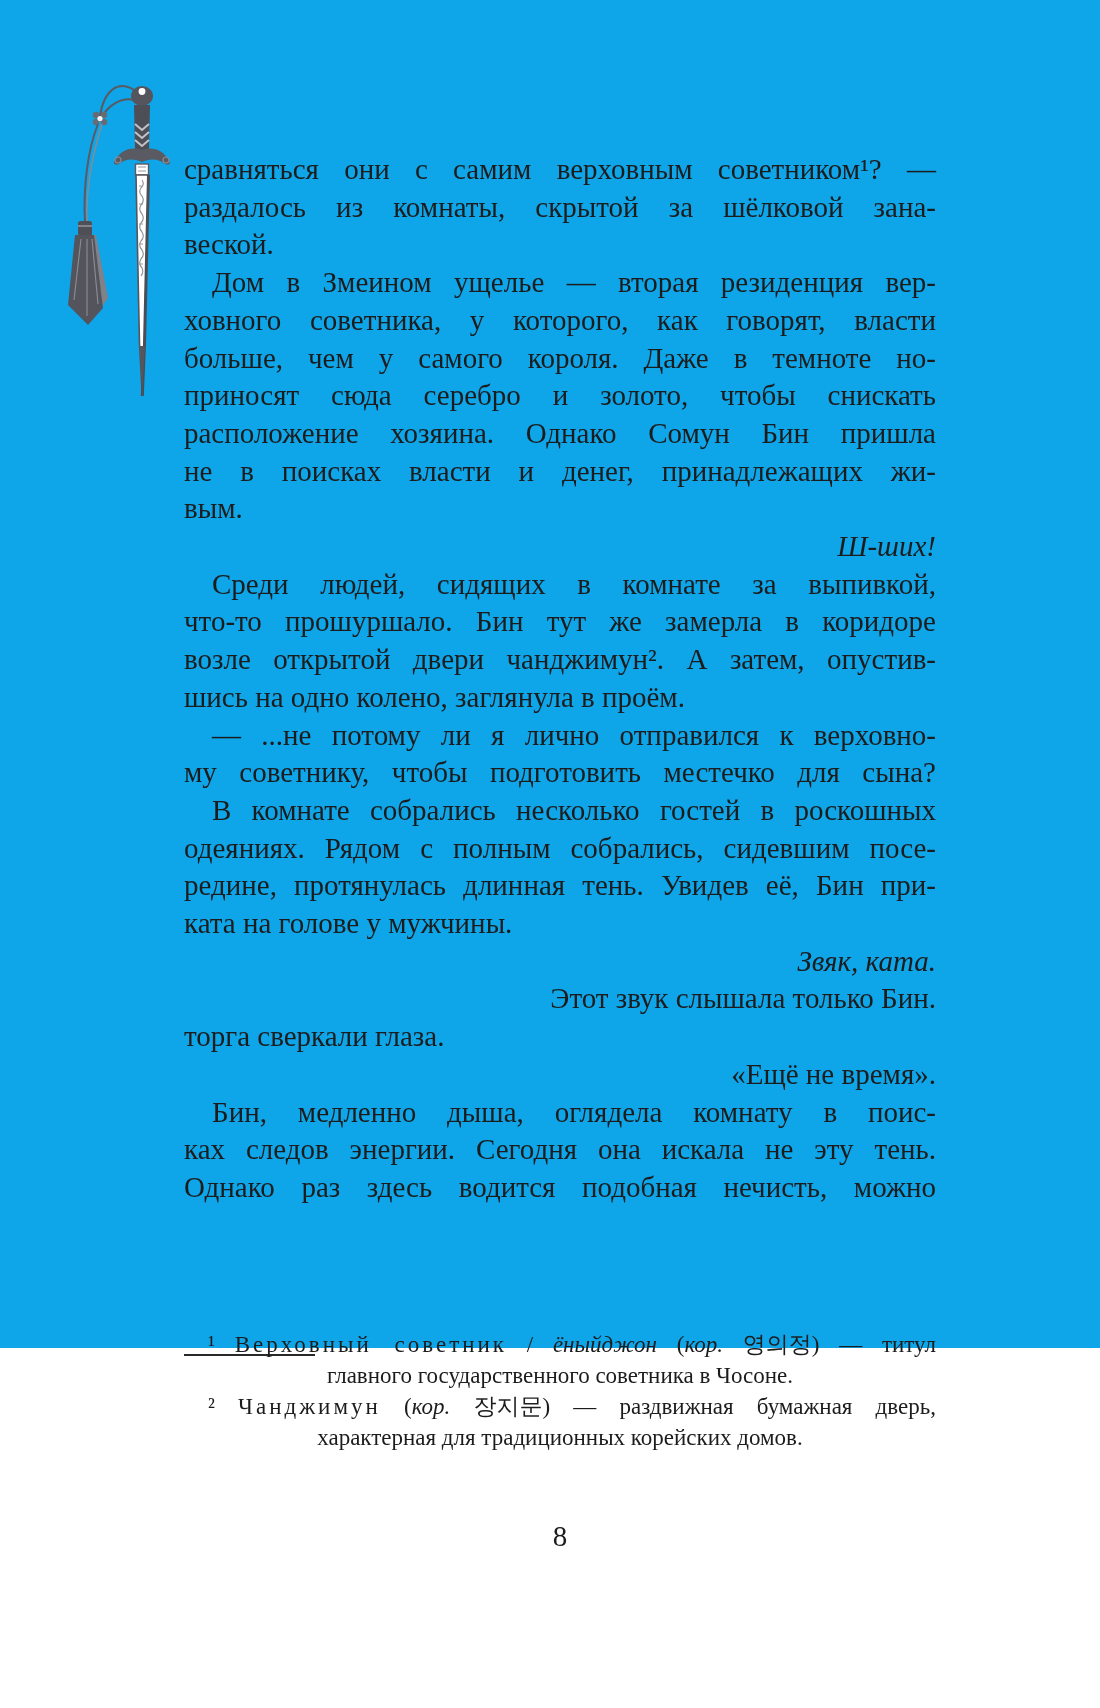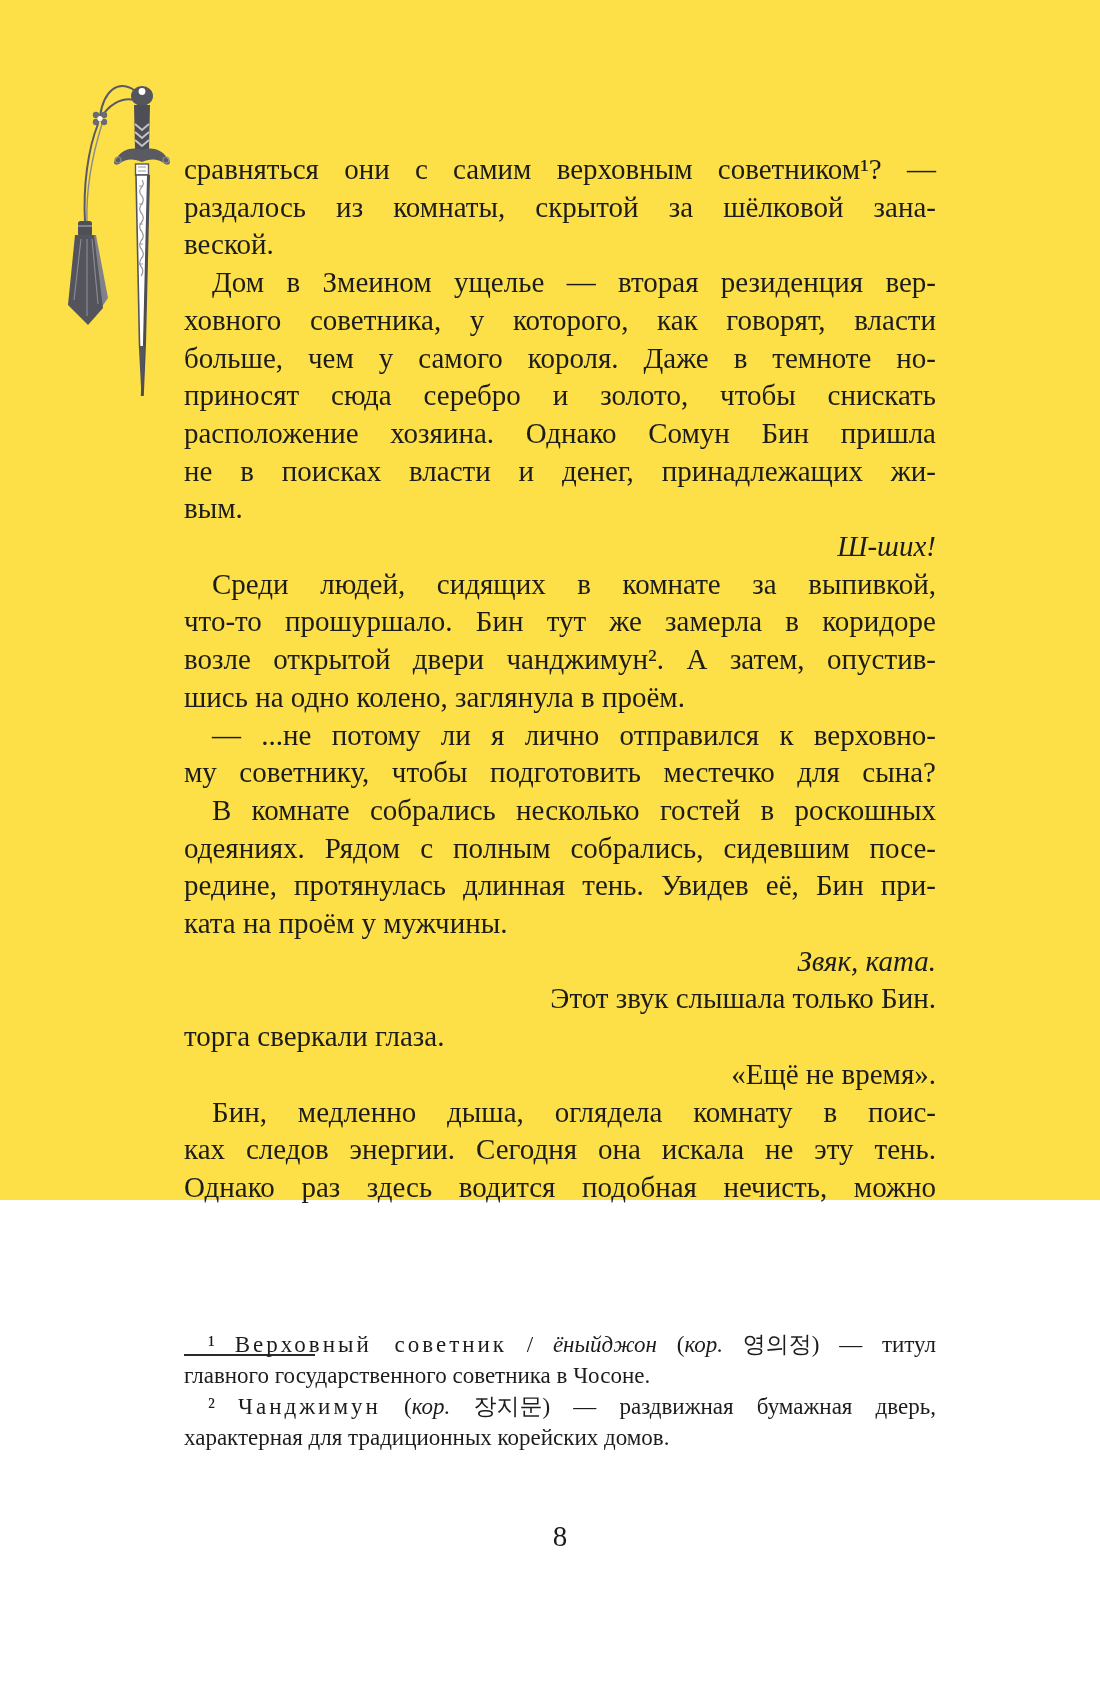--- a/index.html
+++ b/index.html
@@ -4,21 +4,21 @@
 <style>
   html,body{margin:0;padding:0;}
   body{
     width:1100px;height:1708px;
     background:#ffffff;
     position:relative;
     font-family:"Liberation Serif","DejaVu Serif",serif;
     color:#1c1c1c;
     overflow:hidden;
   }
-  .page{position:absolute;inset:0;width:1100px;height:1200px;background:#fde047;}
+  .page{position:absolute;inset:0;width:1100px;height:1348px;background:#0ea5e9;}
 
   
   .sword{position:absolute;left:60px;top:74px;width:118px;height:330px;}
 
   
   .body-text{
     position:absolute;left:184px;top:151px;width:752px;
     font-size:29px;line-height:37.7px;color:#1c1c1c;
   }
   .ln{width:752px;text-align:left;}
@@ -28,21 +28,21 @@
 
   
   .fn-rule{
     position:absolute;left:184px;top:1354px;width:131px;height:0;
     border-top:2px solid #2a2a2a;
   }
   .footnotes{
     position:absolute;left:184px;top:1329px;width:752px;
     font-size:23px;line-height:31px;color:#1c1c1c;
   }
-  .fn-line{width:752px;text-align:left;}
+  .fn-line{width:752px;text-align:center;}
   .fn-line.first{text-indent:24px;}
   .fn-line.j{text-align:justify;text-align-last:justify;}
   .fn-term{letter-spacing:3px;}
   .fn-lang{font-style:italic;}
   .fn-alt{font-style:italic;}
 
   .page-number{
     position:absolute;left:184px;top:1520px;width:752px;
     text-align:center;font-size:29px;color:#1c1c1c;
   }
@@ -118,21 +118,21 @@
     <div class="ln ind it">Ш-ших!</div>
     <div class="ln j ind">Среди людей, сидящих в комнате за выпивкой,</div>
     <div class="ln j">что-то прошуршало. Бин тут же замерла в коридоре</div>
     <div class="ln j">возле открытой двери чанджимун². А затем, опустив-</div>
     <div class="ln">шись на одно колено, заглянула в проём.</div>
     <div class="ln j ind">— ...не потому ли я лично отправился к верховно-</div>
     <div class="ln j">му советнику, чтобы подготовить местечко для сына?</div>
     <div class="ln j ind">В комнате собрались несколько гостей в роскошных</div>
     <div class="ln j">одеяниях. Рядом с полным собрались, сидевшим посе-</div>
     <div class="ln j">редине, протянулась длинная тень. Увидев её, Бин при-</div>
-    <div class="ln">ката на проём у мужчины.</div>
+    <div class="ln">ката на голове у мужчины.</div>
     <div class="ln ind it">Звяк, ката.</div>
     <div class="ln ind">Этот звук слышала только Бин.</div>
     <div class="ln">торга сверкали глаза.</div>
     <div class="ln ind">«Ещё не время».</div>
     <div class="ln j ind">Бин, медленно дыша, оглядела комнату в поис-</div>
     <div class="ln j">ках следов энергии. Сегодня она искала не эту тень.</div>
     <div class="ln j">Однако раз здесь водится подобная нечисть, можно</div>
   </div>
 
   <div class="fn-rule"></div>

